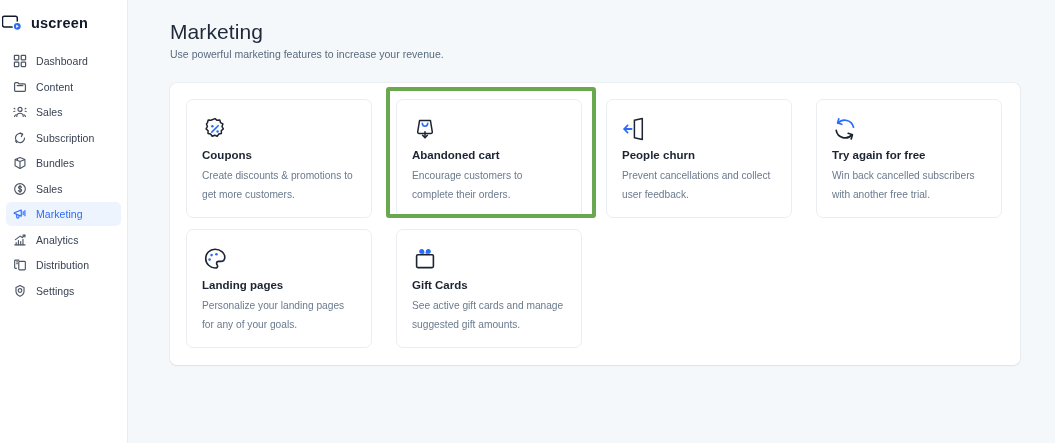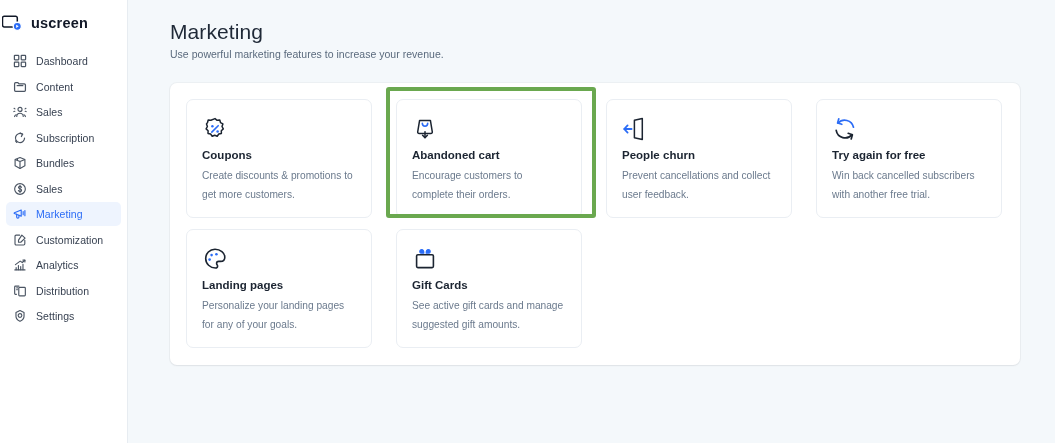--- a/index.html
+++ b/index.html
@@ -275,29 +275,20 @@
         <span class="nav-icon">
           <svg width="14" height="14" viewBox="0 0 16 16" fill="none" stroke="currentColor" stroke-width="1.3" stroke-linecap="round" stroke-linejoin="round">
             <path d="M1.6 6.5 9.4 3.4v7.2L1.6 7.5a.6.6 0 0 1 0-1Z"></path>
             <path d="M4.2 8.2v3.2a1.3 1.3 0 0 0 2.6 0V9.3"></path>
             <path d="M11.6 5.1v3.8M13.6 4.1v5.8"></path>
           </svg>
         </span>
         <span class="nav-label">Marketing</span>
       </div>
 
-      <div class="nav-item">
-        <span class="nav-icon">
-          <svg width="14" height="14" viewBox="0 0 16 16" fill="none" stroke="currentColor" stroke-width="1.3" stroke-linecap="round" stroke-linejoin="round">
-            <path d="M13.5 8.4v4a1.3 1.3 0 0 1-1.3 1.3H3.6a1.3 1.3 0 0 1-1.3-1.3V3.8a1.3 1.3 0 0 1 1.3-1.3h4"></path>
-            <path d="M10.1 2.4 13.8 5.9 8.9 10.6H6.3V8.1l3.8-5.7Z"></path>
-          </svg>
-        </span>
-        <span class="nav-label">Customization</span>
-      </div>
 
       <div class="nav-item">
         <span class="nav-icon">
           <svg width="14" height="14" viewBox="0 0 16 16" fill="none" stroke="currentColor" stroke-width="1.3" stroke-linecap="round" stroke-linejoin="round">
             <path d="M2.1 13.6h11.6"></path>
             <path d="M3.6 13.4v-2.6M6.2 13.4V8.6M8.8 13.4v-3.6M11.4 13.4V7.1"></path>
             <path d="M2.8 7.6 8.2 3.6l2.4 1.6 3-2.6"></path>
             <path d="M11.3 2.4h2.3v2.2"></path>
           </svg>
         </span>

